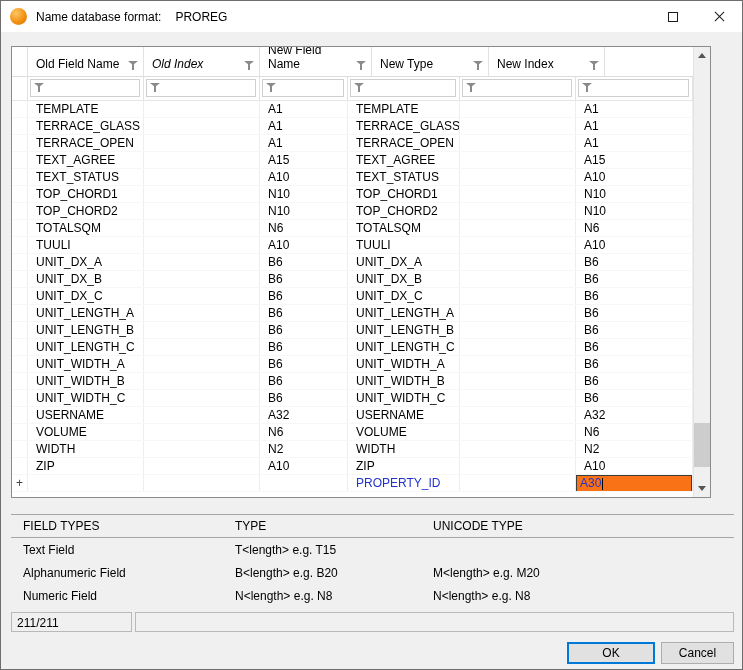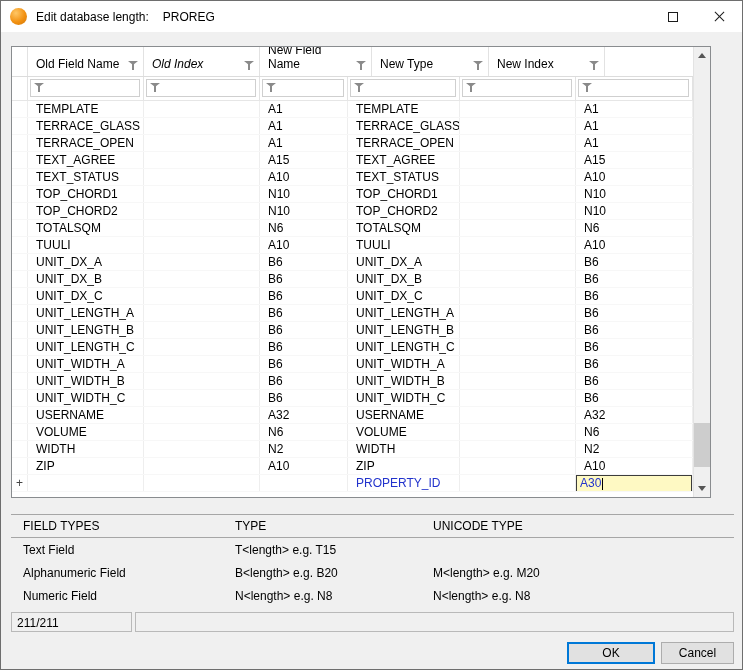--- a/index.html
+++ b/index.html
@@ -38,21 +38,21 @@
   .funnel::before { content: ""; position: absolute; top: 0; left: 0; width: 0; height: 0;
     border-left: 5px solid transparent; border-right: 5px solid transparent; border-top: 4px solid #8a8a8a; }
   .funnel::after { content: ""; position: absolute; top: 3px; left: 4px; width: 2px; height: 6px; background: #8a8a8a; }
   .grid-body { flex: 1 1 auto; overflow: hidden; }
   .grow { display: flex; height: 17px; border-bottom: 1px solid #f7f7f7; }
   .gcell { flex: 0 0 auto; border-right: 1px solid #eeeeee; padding: 1px 2px 0 8px;
     font-size: 12px; line-height: 15px; color:#000; white-space: nowrap; overflow: hidden; }
   .gcell.ind { width: 16px; padding: 1px 0 0 0; text-align: center; color: #444; }
   .new-row .blue-text { color: #2233cc; }
   .gcell.editcell { padding: 0; }
-  .editor { width: 100%; height: 17px; border: 1px solid #3c3c3c; background: #fef9c3;
+  .editor { width: 100%; height: 17px; border: 1px solid #3c3c3c; background: #f97316;
     display: flex; align-items: center; padding-left: 3px; font-size: 12px; color: #2233cc; }
   .caret { display: inline-block; width: 1px; height: 12px; background: #000; margin-left: 1px; }
   
   .vscroll { width: 17px; flex: 0 0 auto; position: relative; background: #f0f0f0; border-left: 1px solid #e3e3e3; }
   .scroll-arrow { position: absolute; left: 0; width: 16px; height: 17px; background: #f0f0f0;
     display: flex; align-items: center; justify-content: center; }
   .scroll-arrow.up { top: 0; } .scroll-arrow.down { bottom: 0; }
   .tri-up { width: 0; height: 0; border-left: 4px solid transparent; border-right: 4px solid transparent; border-bottom: 5px solid #565656; }
   .tri-down { width: 0; height: 0; border-left: 4px solid transparent; border-right: 4px solid transparent; border-top: 5px solid #565656; }
   .scroll-thumb { position: absolute; left: 0; width: 16px; height: 44px; bottom: 30px; background: #cdcdcd; }
@@ -76,21 +76,21 @@
   .btn.cancel { left: 660px; width: 73px; }
 </style>
 </head>
 <body>
 
 <div class="window">
 
   <div class="titlebar">
     <div class="app-icon"></div>
     <div class="title">
-      <span>Edit database length:</span><span class="title-name">PROREG</span>
+      <span>Name database format:</span><span class="title-name">PROREG</span>
     </div>
     <div class="winbtns">
       <div class="winbtn">
         <span class="max-glyph"></span>
       </div>
       <div class="winbtn">
         <span class="close-glyph">
             <i></i>
             <i></i>
           </span>

